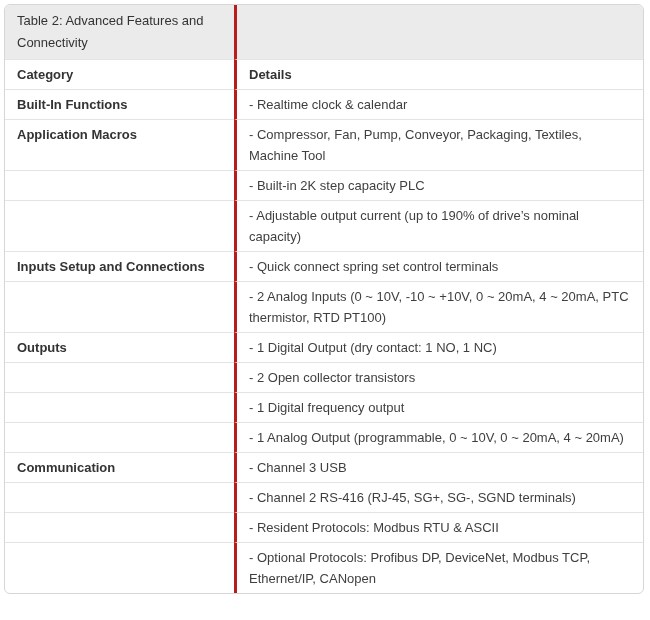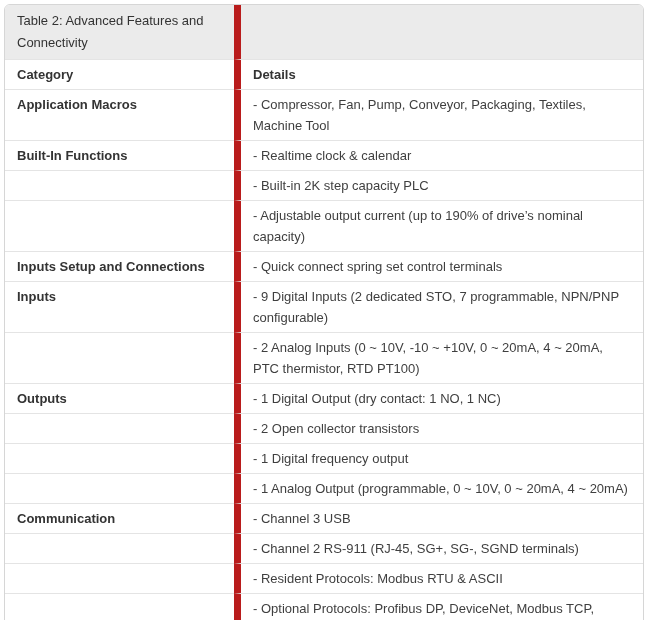--- a/index.html
+++ b/index.html
@@ -32,21 +32,21 @@
   col.col-category { width: 229px; }
   td, th {
     vertical-align: top;
     text-align: left;
     padding: 4px 12px;
     line-height: 21px;
     font-weight: 400;
     overflow-wrap: break-word;
   }
   
-  .col2 { border-left: 7px solid #b91c1c; }
+  .col2 { border-left: 3px solid #b91c1c; }
   
   tr + tr td, tr + tr th { border-top: 1px solid #e4e4e4; }
   
   .title-row td {
     background: #ebebeb;
     padding: 5px 12px;
     line-height: 22px;
     color: #333333;
   }
   
@@ -69,42 +69,38 @@
       <tbody>
         <tr class="title-row">
           <td>Table 2: Advanced Features and Connectivity</td>
           <td class="col2"></td>
         </tr>
         <tr class="header-row">
           <th>Category</th>
           <th class="col2">Details</th>
         </tr>
         <tr>
+          <td class="cat">Built-In Functions</td>
+          <td class="det col2">- Realtime clock &amp; calendar</td>
+        </tr>
+        <tr>
           <td class="cat">Application Macros</td>
           <td class="det col2">- Compressor, Fan, Pump, Conveyor, Packaging, Textiles, Machine Tool</td>
-        </tr>
-        <tr>
-          <td class="cat">Built-In Functions</td>
-          <td class="det col2">- Realtime clock &amp; calendar</td>
         </tr>
         <tr>
           <td class="cat"></td>
           <td class="det col2">- Built-in 2K step capacity PLC</td>
         </tr>
         <tr>
           <td class="cat"></td>
           <td class="det col2">- Adjustable output current (up to 190% of drive’s nominal capacity)</td>
         </tr>
         <tr>
           <td class="cat">Inputs Setup and Connections</td>
           <td class="det col2">- Quick connect spring set control terminals</td>
-        </tr>
-        <tr>
-          <td class="cat">Inputs</td>
-          <td class="det col2">- 9 Digital Inputs (2 dedicated STO, 7 programmable, NPN/PNP configurable)</td>
         </tr>
         <tr>
           <td class="cat"></td>
           <td class="det col2">- 2 Analog Inputs (0 ~ 10V, -10 ~ +10V, 0 ~ 20mA, 4 ~ 20mA, PTC thermistor, RTD PT100)</td>
         </tr>
         <tr>
           <td class="cat">Outputs</td>
           <td class="det col2">- 1 Digital Output (dry contact: 1 NO, 1 NC)</td>
         </tr>
         <tr>
@@ -118,21 +114,21 @@
         <tr>
           <td class="cat"></td>
           <td class="det col2">- 1 Analog Output (programmable, 0 ~ 10V, 0 ~ 20mA, 4 ~ 20mA)</td>
         </tr>
         <tr>
           <td class="cat">Communication</td>
           <td class="det col2">- Channel 3 USB</td>
         </tr>
         <tr>
           <td class="cat"></td>
-          <td class="det col2">- Channel 2 RS-911 (RJ-45, SG+, SG-, SGND terminals)</td>
+          <td class="det col2">- Channel 2 RS-416 (RJ-45, SG+, SG-, SGND terminals)</td>
         </tr>
         <tr>
           <td class="cat"></td>
           <td class="det col2">- Resident Protocols: Modbus RTU &amp; ASCII</td>
         </tr>
         <tr>
           <td class="cat"></td>
           <td class="det col2">- Optional Protocols: Profibus DP, DeviceNet, Modbus TCP, Ethernet/IP, CANopen</td>
         </tr>
 

